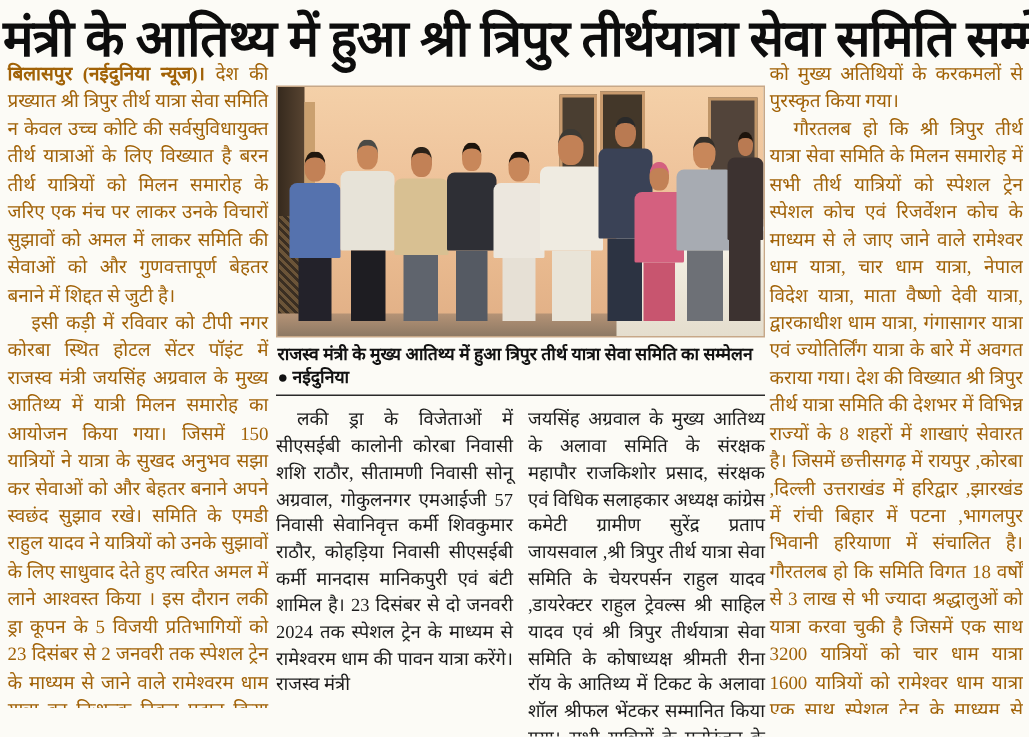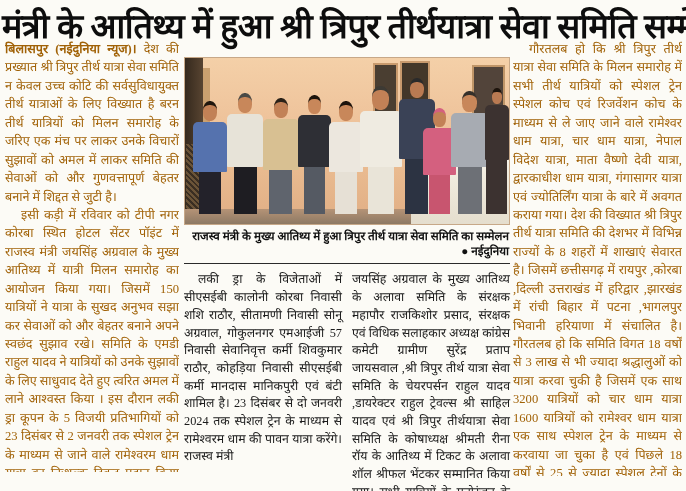--- a/index.html
+++ b/index.html
@@ -47,21 +47,21 @@
         background:#f5f1e7;border-radius:4px 0 0 4px;}
   .bloom{position:absolute;border-radius:50%;}
   .photo-people{position:absolute;left:0;top:0;width:100%;height:100%;}
   .person{position:absolute;bottom:6%;display:flex;flex-direction:column;align-items:center;}
   .p-head{border-radius:46% 46% 42% 42%;}
   .p-torso{width:100%;border-radius:5px 5px 1px 1px;margin-top:1px;}
   .p-legs{flex:1 1 auto;}
   
   .caption{
     width:324px;padding:4px 1px 4px;font-size:11.7px;font-weight:bold;
-    line-height:1.3;color:#111;border-bottom:1.5px solid #2a2a2a;text-align:right;
+    line-height:1.3;color:#111;border-bottom:1.5px solid #2a2a2a;text-align:left;
   }
   
   .mid-cols{display:flex;gap:10px;margin-top:7px;}
   .midcol{width:158px;font-size:12.3px;line-height:1.44;text-align:justify;color:#1b1b1b;}
   .midcol p{margin:0;}
   .midcol p.indent{text-indent:14px;}
 </style>
 </head>
 <body>
 
@@ -143,15 +143,16 @@
     <div class="midcol">
       <p class="indent">लकी ड्रा के विजेताओं में सीएसईबी कालोनी कोरबा निवासी शशि राठौर, सीतामणी निवासी सोनू अग्रवाल, गोकुलनगर एमआईजी 57 निवासी सेवानिवृत्त कर्मी शिवकुमार राठौर, कोहड़िया निवासी सीएसईबी कर्मी मानदास मानिकपुरी एवं बंटी शामिल है। 23 दिसंबर से दो जनवरी 2024 तक स्पेशल ट्रेन के माध्यम से रामेश्वरम धाम की पावन यात्रा करेंगे। राजस्व मंत्री</p>
     </div>
     <div class="midcol">
       <p>जयसिंह अग्रवाल के मुख्य आतिथ्य के अलावा समिति के संरक्षक महापौर राजकिशोर प्रसाद, संरक्षक एवं विधिक सलाहकार अध्यक्ष कांग्रेस कमेटी ग्रामीण सुरेंद्र प्रताप जायसवाल ,श्री त्रिपुर तीर्थ यात्रा सेवा समिति के चेयरपर्सन राहुल यादव ,डायरेक्टर राहुल ट्रेवल्स श्री साहिल यादव एवं श्री त्रिपुर तीर्थयात्रा सेवा समिति के कोषाध्यक्ष श्रीमती रीना रॉय के आतिथ्य में टिकट के अलावा शॉल श्रीफल भेंटकर सम्मानित किया गया। सभी यात्रियों के मनोरंजन के लिए म्यूजिकल चेयर ,बलून गेम आयोजित किया गया। जिसमें विजयी प्रतिभागियों</p>
     </div>
   </div>
 </div>
 
 <div class="col" id="col4">
+  <p>को मुख्य अतिथियों के करकमलों से पुरस्कृत किया गया।</p>
   <p class="indent">गौरतलब हो कि श्री त्रिपुर तीर्थ यात्रा सेवा समिति के मिलन समारोह में सभी तीर्थ यात्रियों को स्पेशल ट्रेन स्पेशल कोच एवं रिजर्वेशन कोच के माध्यम से ले जाए जाने वाले रामेश्वर धाम यात्रा, चार धाम यात्रा, नेपाल विदेश यात्रा, माता वैष्णो देवी यात्रा, द्वारकाधीश धाम यात्रा, गंगासागर यात्रा एवं ज्योतिर्लिंग यात्रा के बारे में अवगत कराया गया। देश की विख्यात श्री त्रिपुर तीर्थ यात्रा समिति की देशभर में विभिन्न राज्यों के 8 शहरों में शाखाएं सेवारत है। जिसमें छत्तीसगढ़ में रायपुर ,कोरबा ,दिल्ली उत्तराखंड में हरिद्वार ,झारखंड में रांची बिहार में पटना ,भागलपुर भिवानी हरियाणा में संचालित है। गौरतलब हो कि समिति विगत 18 वर्षों से 3 लाख से भी ज्यादा श्रद्धालुओं को यात्रा करवा चुकी है जिसमें एक साथ 3200 यात्रियों को चार धाम यात्रा 1600 यात्रियों को रामेश्वर धाम यात्रा एक साथ स्पेशल ट्रेन के माध्यम से करवाया जा चुका है एवं पिछले 18 वर्षों से 25 से ज्यादा स्पेशल ट्रेनों के माध्यम से यात्राएं करवाई जा चुकी है।</p>
 
 </div>
 
 </body></html>

